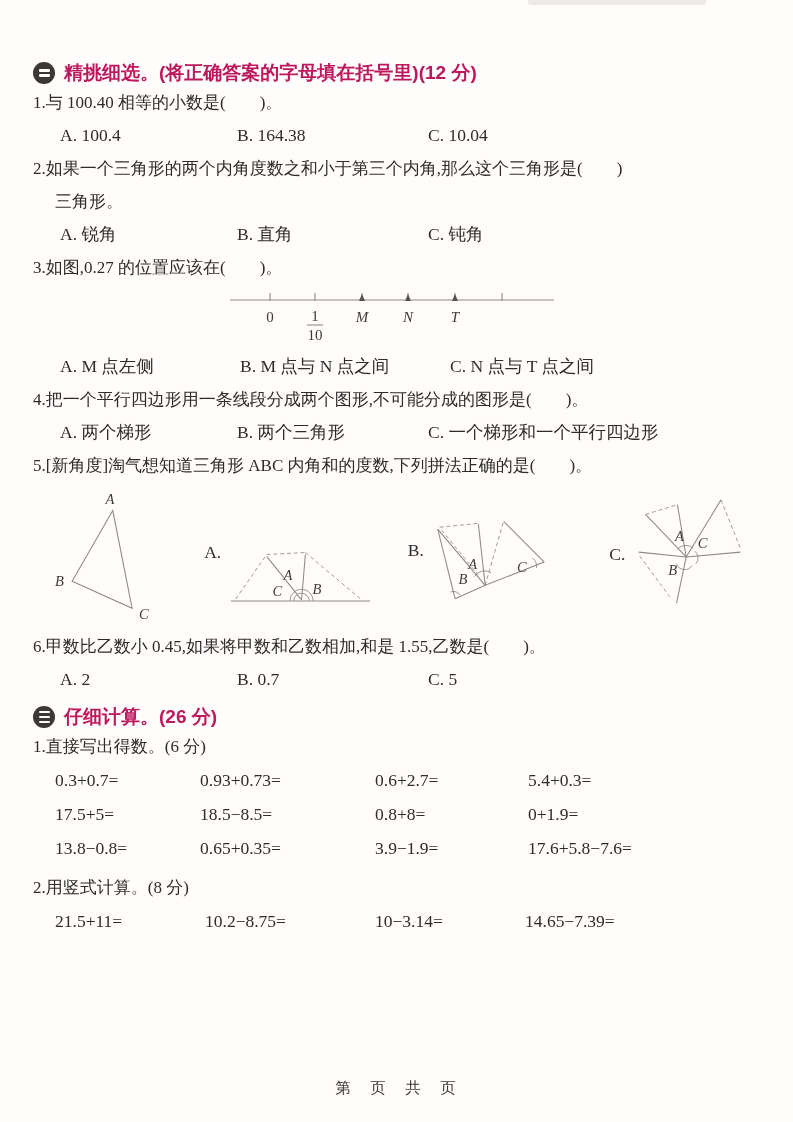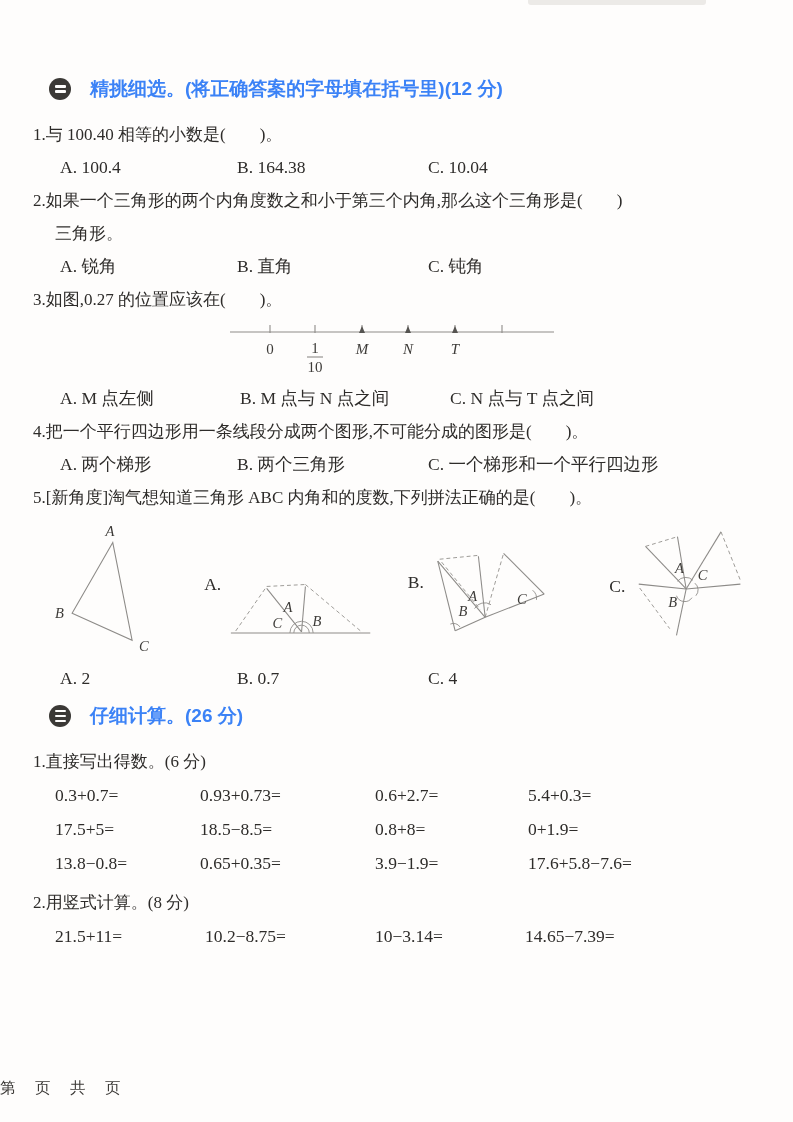--- a/index.html
+++ b/index.html
@@ -14,24 +14,24 @@
     position:relative; width:793px; height:1122px;
     background:#fefdfc; overflow:hidden;
   }
   .scan-artifact {
     position:absolute; top:0; left:528px; width:178px; height:5px;
     background:#eceae7; border-radius:0 0 3px 3px;
   }
   .content { padding:60px 28px 0 33px; }
 
   .sec-header {
-    display:flex; align-items:center; gap:19px;
+    display:flex; align-items:center; gap:9px;
     font-family:"Liberation Sans", sans-serif;
-    font-weight:700; font-size:19px; color:#3b82f6;
-    height:26px; margin:16px;
+    font-weight:700; font-size:19px; color:#be185d;
+    height:26px; margin:0;
   }
   .sec-header.calc { margin-top:8px; }
   .sec-icon {
     width:22px; height:22px; border-radius:50%;
     background:#3b3936; flex:0 0 22px;
     display:inline-flex; flex-direction:column;
     justify-content:center; align-items:center; gap:2.5px;
   }
   .sec-icon .bar { width:11px; height:2.5px; background:#fefdfc; border-radius:1px; }
 
@@ -59,21 +59,21 @@
   svg text.plain { font-style:normal; }
 
   .calc-row {
     display:grid; grid-template-columns:145px 175px 153px auto;
     padding-left:22px; line-height:34px; font-size:17.5px;
   }
   .calc-row.vert { grid-template-columns:150px 170px 150px auto; }
 
   .page-footer {
     position:absolute; top:1078px; left:0; right:0;
-    font-size:15.5px; color:#3b3936;
+    text-align:center; font-size:15.5px; color:#3b3936;
     letter-spacing:2px;
   }
 </style>
 </head>
 <body>
 
 <div class="page">
   <div class="scan-artifact"></div>
 
   <div class="content">
@@ -204,24 +204,25 @@
           <path class="farc" d="M 66 61 A 9 9 0 0 1 67 74"></path>
           <path class="farc" d="M 47 74 A 9 9 0 0 0 63 76"></path>
           <text x="50" y="50" text-anchor="middle">A</text>
           <text x="74" y="58" text-anchor="middle">C</text>
           <text x="43" y="86" text-anchor="middle">B</text>
         </svg>
       </div>
     </div>
 
     <div>
+      <p class="q-line">6.甲数比乙数小 0.45,如果将甲数和乙数相加,和是 1.55,乙数是(　　)。</p>
       <div class="opts">
         <span>A. 2</span>
         <span>B. 0.7</span>
-        <span>C. 4</span>
+        <span>C. 5</span>
       </div>
     </div>
 
     <h2 class="sec-header calc">
       <span class="sec-icon" aria-label="三">
           <i class="bar"></i>
           <i class="bar"></i>
           <i class="bar"></i>
         </span>
       <span>仔细计算。(26 分)</span>

